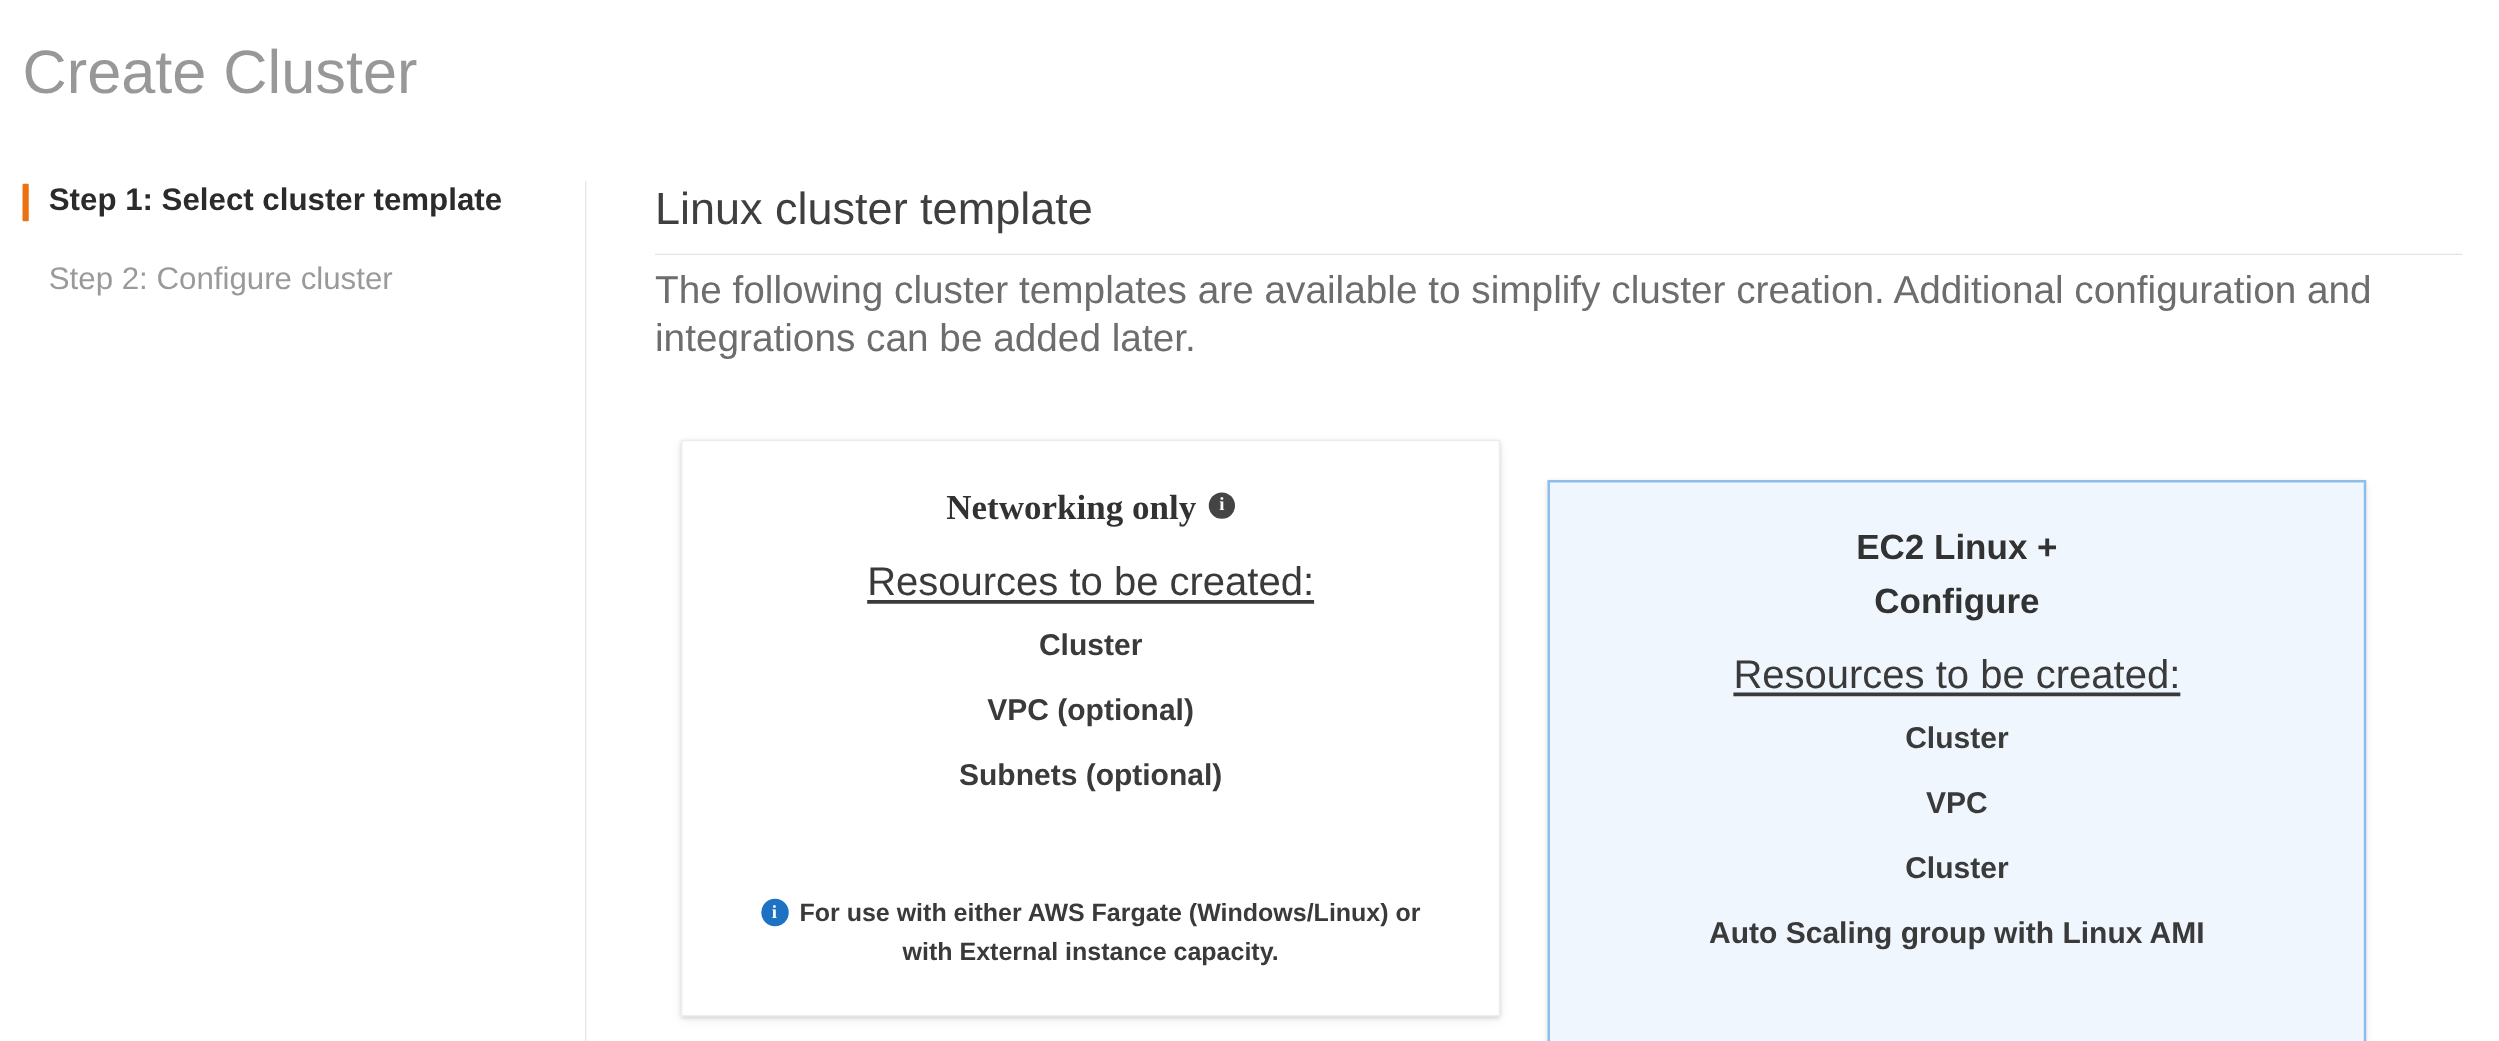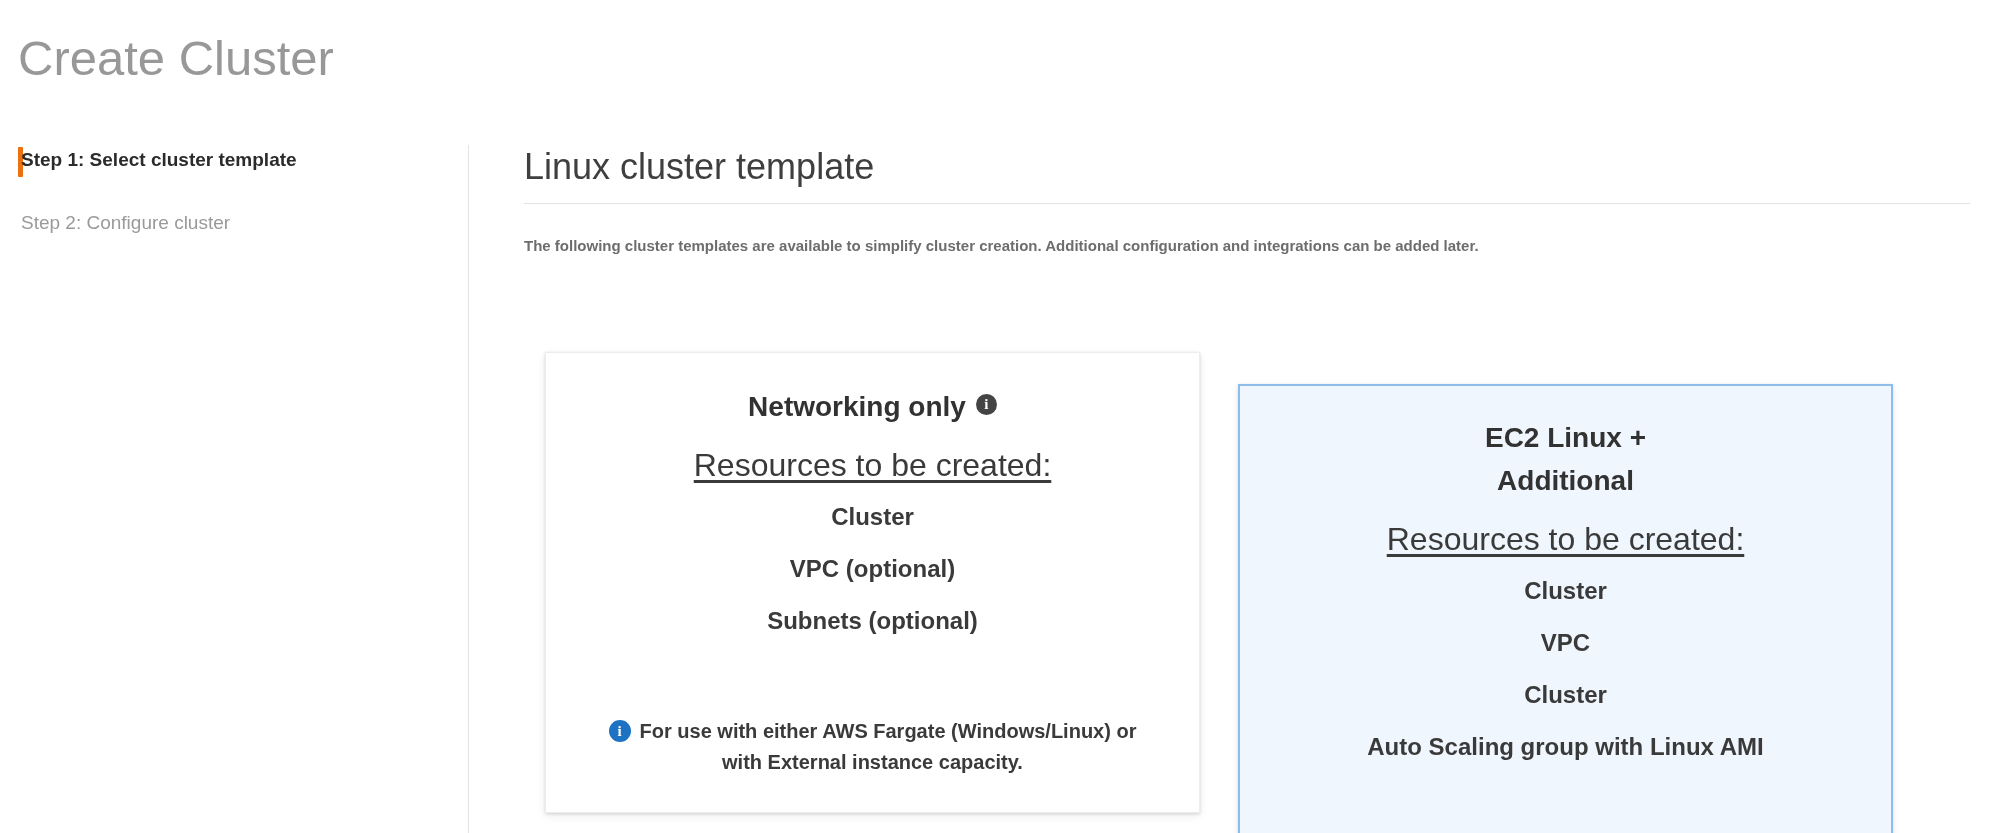--- a/index.html
+++ b/index.html
@@ -54,23 +54,23 @@
     left: 18px;
     top: 2px;
     width: 5px;
     height: 30px;
     background: #ec7211;
     border-radius: 1px;
   }
   .step-marker.hidden { background: transparent; }
   .step-label {
     position: absolute;
-    left: 21px;
+    left: 39px;
     top: 0px;
-    font-size: 19px;
+    font-size: 25px;
     line-height: 30px;
     white-space: nowrap;
     text-align: right;
   }
   .step-row.active .step-label {
     color: #2b2b2b;
     font-weight: 700;
   }
   .step-row.inactive .step-label {
     color: #9a9a9a;
@@ -100,26 +100,26 @@
     color: #3f3f3f;
     padding-bottom: 14px;
     white-space: nowrap;
   }
   .section-rule {
     width: 1446px;
     height: 1px;
     background: #e3e3e3;
   }
   .section-desc {
-    margin-top: 22px;
+    margin-top: 8px;
     width: 1420px;
-    font-size: 15px;
+    font-size: 31px;
     line-height: 39px;
     color: #6d6d6d;
-    font-weight: 700;
+    font-weight: 400;
   }
 
   
   .cards {
     position: absolute;
     left: 545px;
     top: 352px;
   }
   .card {
     position: absolute;
@@ -144,21 +144,21 @@
     margin-top: 32px;
   }
 
   .card-title {
     font-size: 28px;
     line-height: 43px;
     font-weight: 700;
     color: #323232;
     padding: 0 40px;
   }
-  .card-title .title-text { vertical-align: middle; }
+  .card-title .title-text { vertical-align: middle; font-family: Liberation Serif, serif; }
 
   .info-dot {
     display: inline-block;
     width: 21px;
     height: 21px;
     border-radius: 50%;
     background: #444444;
     color: #ffffff;
     font-size: 15px;
     line-height: 21px;
@@ -268,21 +268,21 @@
 
       <div class="card-note">
         <span class="note-icon">i</span><span>For use with either AWS Fargate (Windows/Linux)</span>
         <span>or with External instance capacity.</span>
       </div>
     </div>
 
     <div class="card card-2">
       <div class="card-title">
         <div>EC2 Linux +</div>
-        <div>Additional</div>
+        <div>Configure</div>
       </div>
 
       <div class="resources-head">
         <span>Resources to be created:</span>
       </div>
 
       <div class="resource-item">Cluster</div>
       <div class="resource-item">VPC</div>
       <div class="resource-item">Cluster</div>
       <div class="resource-item">Auto Scaling group with Linux AMI</div>

